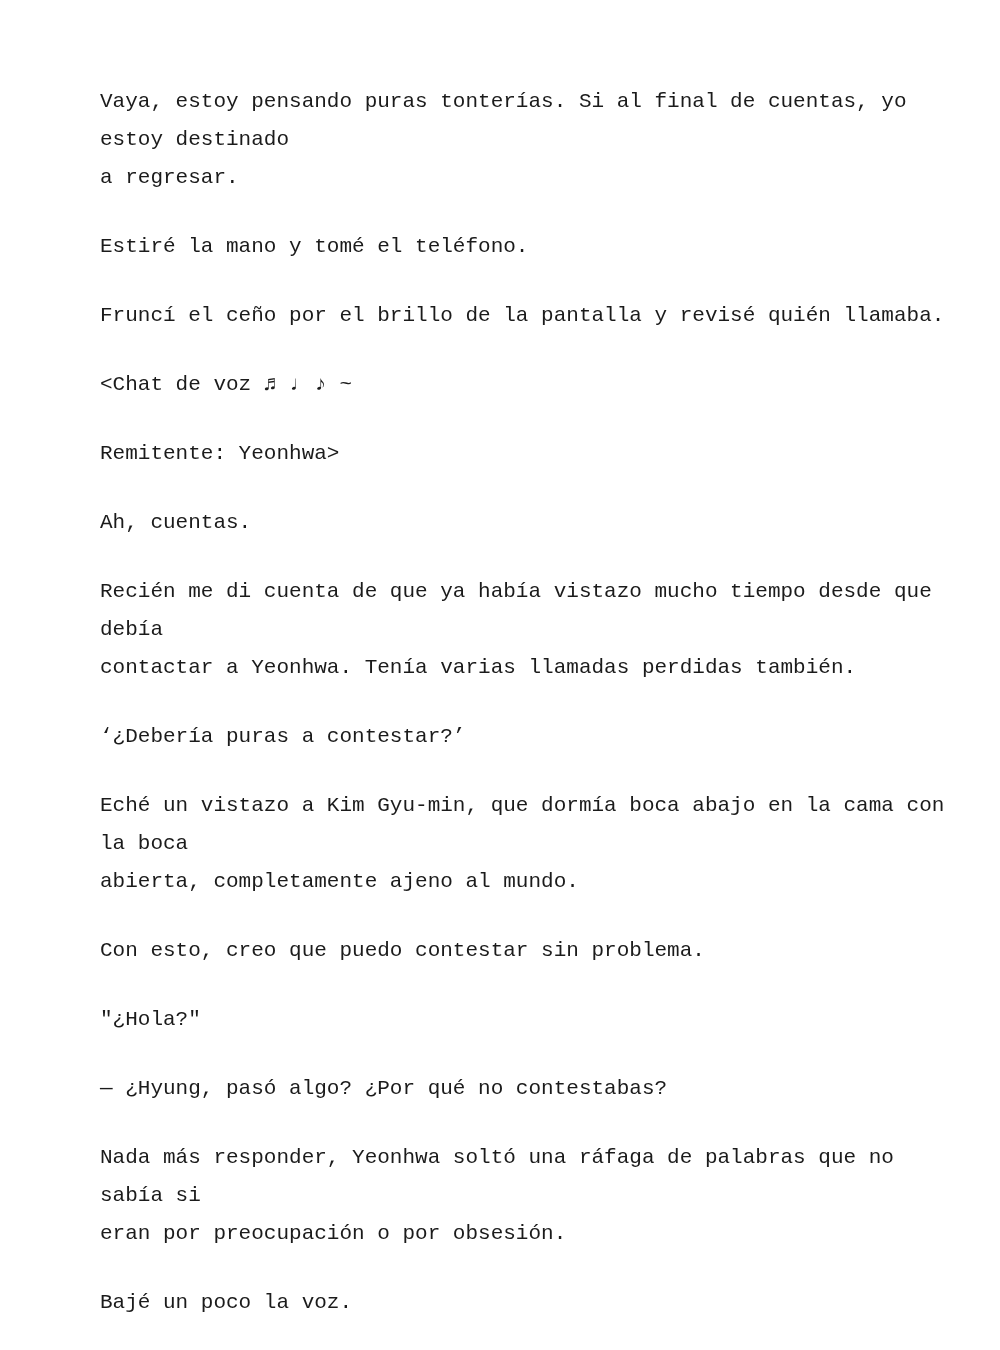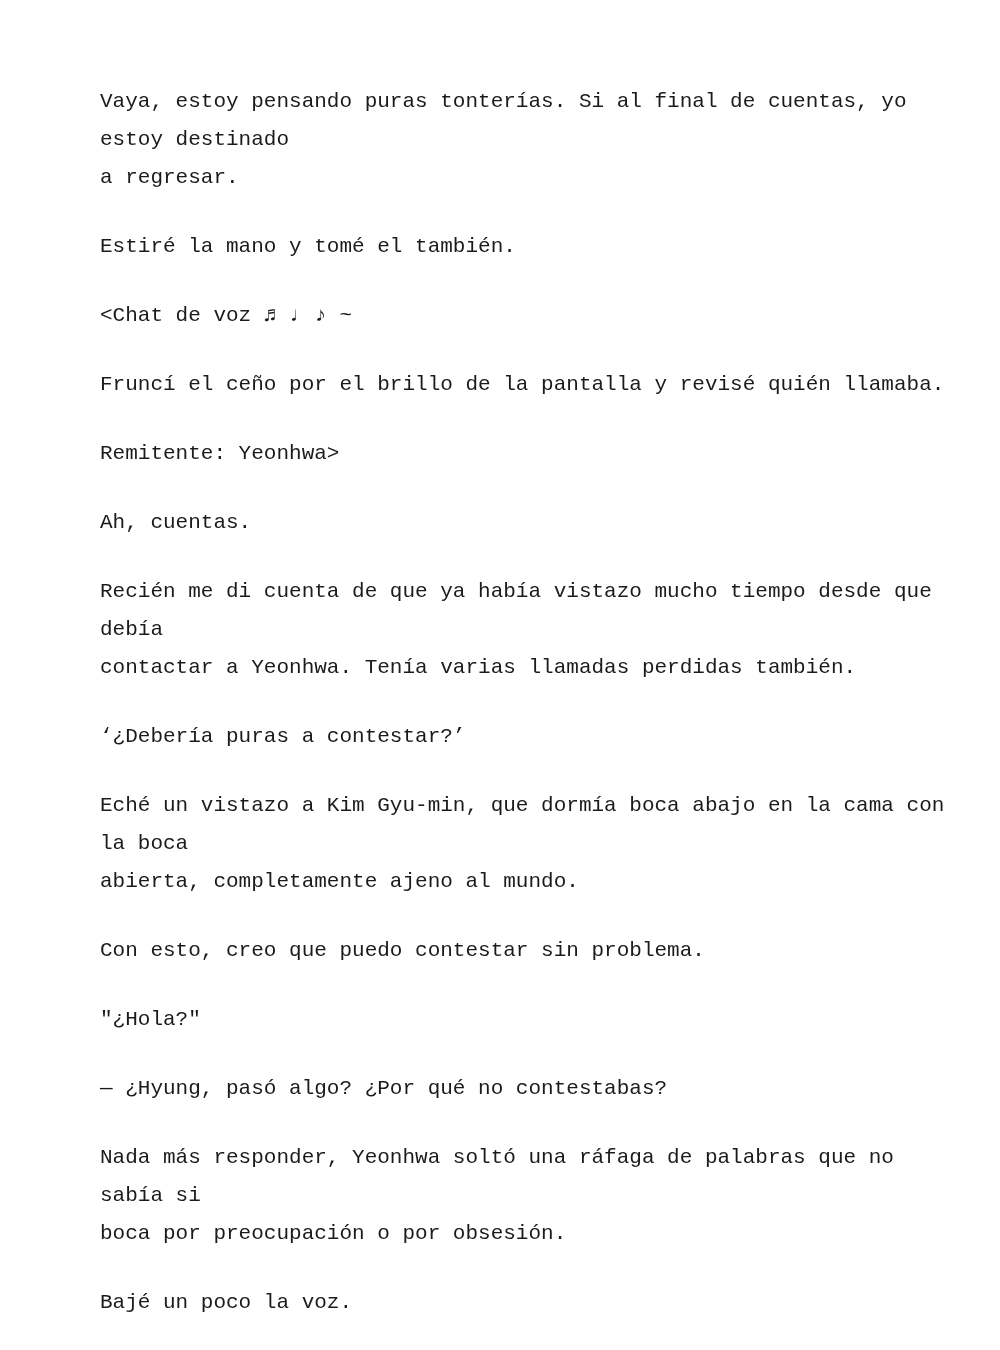--- a/index.html
+++ b/index.html
@@ -32,30 +32,30 @@
     letter-spacing: 0px;
   }
 </style>
 </head>
 <body>
 
 <div class="page" style="background: rgb(255, 255, 255);">
   <div class="content" style="color: rgb(27, 27, 27);">
       <p class="para">Vaya, estoy pensando puras tonterías. Si al final de cuentas, yo estoy destinado
 a regresar.</p>
-      <p class="para">Estiré la mano y tomé el también.</p>
+      <p class="para">Estiré la mano y tomé el teléfono.</p>
+      <p class="para">Fruncí el ceño por el brillo de la pantalla y revisé quién llamaba.</p>
       <p class="para">&lt;Chat de voz ♬ ♩ ♪ ~</p>
-      <p class="para">Fruncí el ceño por el brillo de la pantalla y revisé quién llamaba.</p>
       <p class="para">Remitente: Yeonhwa&gt;</p>
       <p class="para">Ah, cuentas.</p>
       <p class="para">Recién me di cuenta de que ya había vistazo mucho tiempo desde que debía
 contactar a Yeonhwa. Tenía varias llamadas perdidas también.</p>
       <p class="para">‘¿Debería puras a contestar?’</p>
       <p class="para">Eché un vistazo a Kim Gyu-min, que dormía boca abajo en la cama con la boca
 abierta, completamente ajeno al mundo.</p>
       <p class="para">Con esto, creo que puedo contestar sin problema.</p>
       <p class="para">"¿Hola?"</p>
       <p class="para">— ¿Hyung, pasó algo? ¿Por qué no contestabas?</p>
       <p class="para">Nada más responder, Yeonhwa soltó una ráfaga de palabras que no sabía si
-boca por preocupación o por obsesión.</p>
+eran por preocupación o por obsesión.</p>
       <p class="para">Bajé un poco la voz.</p>
     </div>
 </div>
 
 </body></html>

